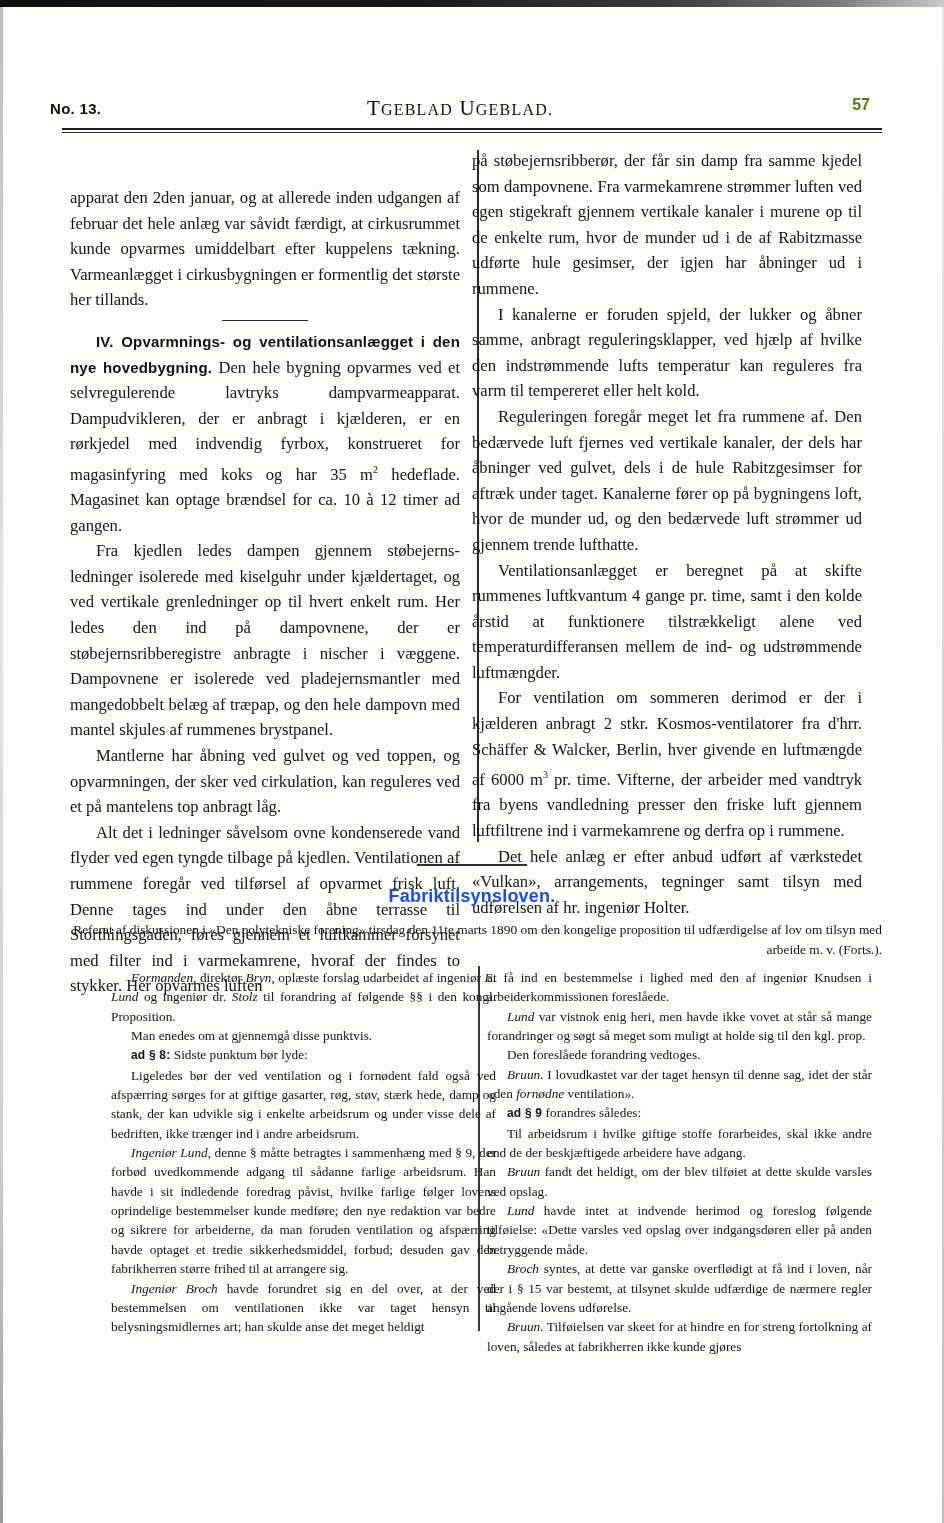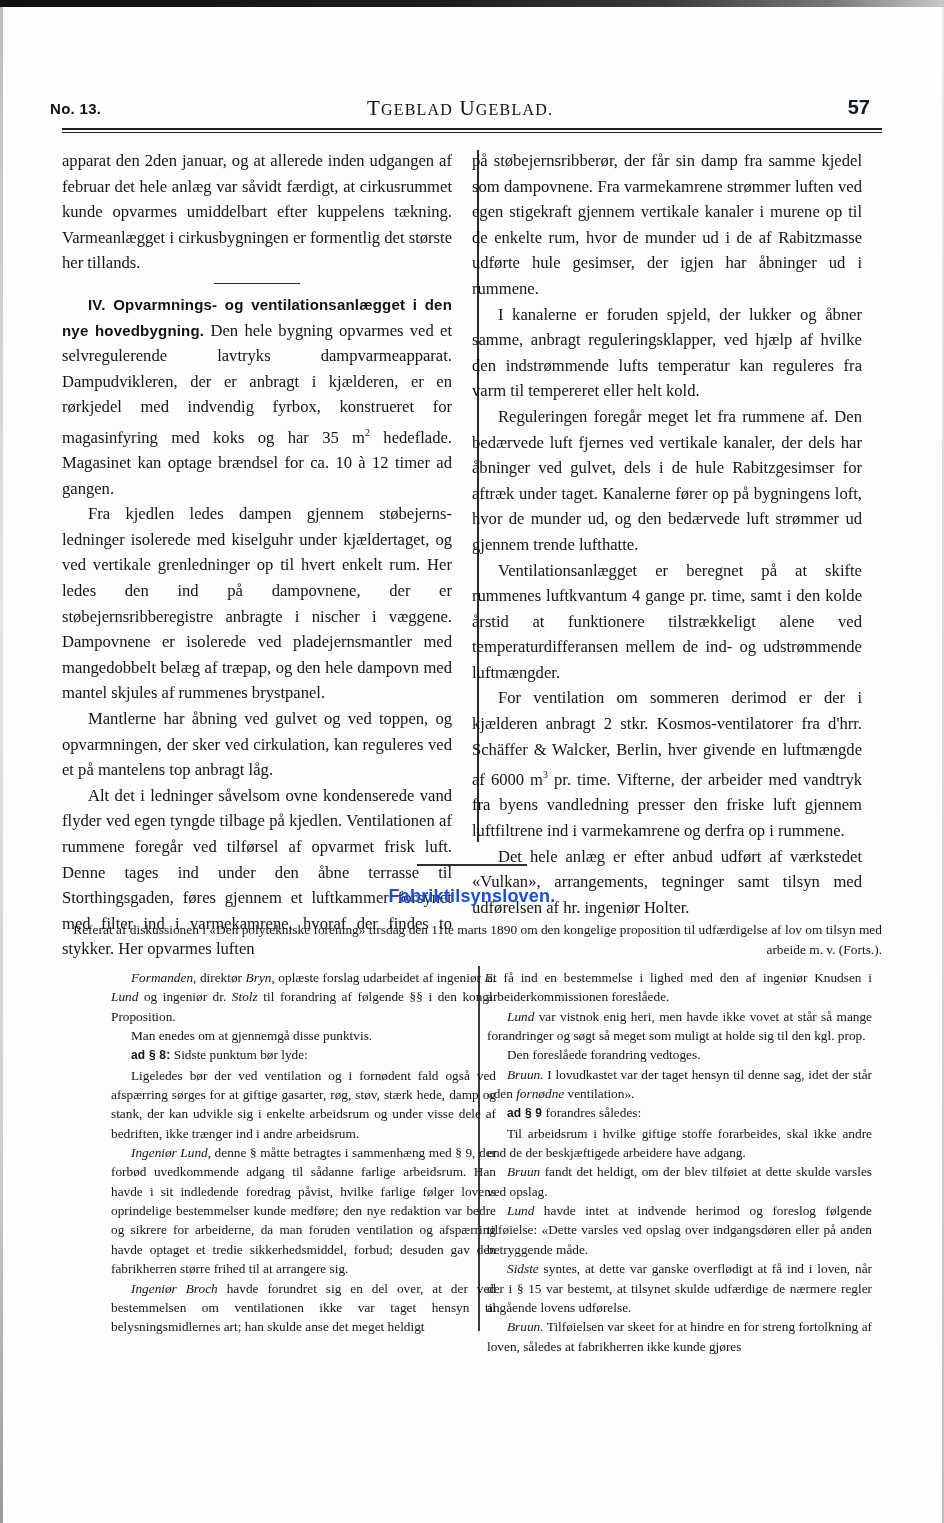--- a/index.html
+++ b/index.html
@@ -72,22 +72,22 @@
     color: #0e0e0e;
     letter-spacing: 1.2px;
   }
   .masthead .journal .sc { font-size: 21px; }
   .masthead .journal .sm { font-size: 16px; }
   .masthead .pageno {
     position: absolute;
     right: 0; top: 0;
     font-family: "Liberation Sans", sans-serif;
     font-weight: bold;
-    font-size: 20px;
-    color: #0f172a;
+    font-size: 16px;
+    color: #4d7c0f;
   }
   .rule-double {
     position: absolute;
     top: 128px;
     left: 62px;
     width: 820px;
     height: 5px;
     border-top: 2px solid #1c1c1c;
     border-bottom: 1px solid #2a2a2a;
     box-sizing: border-box;
@@ -98,21 +98,21 @@
     position: absolute;
     top: 148px;
     left: 62px;
     width: 820px;
   }
   .col-u {
     position: absolute;
     top: 0;
     width: 390px;
   }
-  .col-u.left  { left: 0; }
+  .col-u.left  { left: 8px; margin-top: 37px; }
   .col-u.right { left: 410px; }
 
   .divider-upper {
     position: absolute;
     top: 150px;
     left: 477px;
     width: 2px;
     height: 692px;
     background: #2b2b2b;
   }
@@ -281,19 +281,19 @@
 
       <div class="col-l right">
         <p class="small noindent">at få ind en bestemmelse i lighed med den af ingeniør Knud­sen i arbeiderkommissionen foreslåede.</p>
         <p class="small"><span class="it">Lund</span><span> var vistnok enig heri, men havde ikke vovet at står så mange forandringer og søgt så meget som muligt at holde sig til den kgl. prop.</span></p>
         <p class="small">Den foreslåede forandring vedtoges.</p>
         <p class="small"><span class="it">Bruun.</span><span> I lovudkastet var der taget hensyn til denne sag, idet der står «den </span><span class="it">fornødne</span><span> ventilation».</span></p>
         <p class="small"><span class="adpar">ad § 9</span><span> forandres således:</span></p>
         <p class="small">Til arbeidsrum i hvilke giftige stoffe forarbeides, skal ikke andre end de der beskjæftigede arbeidere have adgang.</p>
         <p class="small"><span class="it">Bruun</span><span> fandt det heldigt, om der blev tilføiet at dette skulde varsles ved opslag.</span></p>
         <p class="small"><span class="it">Lund</span><span> havde intet at indvende herimod og foreslog føl­gende tilføielse:  «Dette varsles ved opslag over indgangs­døren eller på anden betryggende måde.</span></p>
-        <p class="small"><span class="it">Sidste</span><span> syntes, at dette var ganske overflødigt at få ind i loven, når der i § 15 var bestemt, at tilsynet skulde ud­færdige de nærmere regler angående lovens udførelse.</span></p>
+        <p class="small"><span class="it">Broch</span><span> syntes, at dette var ganske overflødigt at få ind i loven, når der i § 15 var bestemt, at tilsynet skulde ud­færdige de nærmere regler angående lovens udførelse.</span></p>
         <p class="small"><span class="it">Bruun.</span><span>  Tilføielsen var skeet for at hindre en for streng fortolkning af loven, således at fabrikherren ikke kunde gjøres</span></p>
       </div>
     </div>
 
   </div>
 </div>
 
 </body></html>

